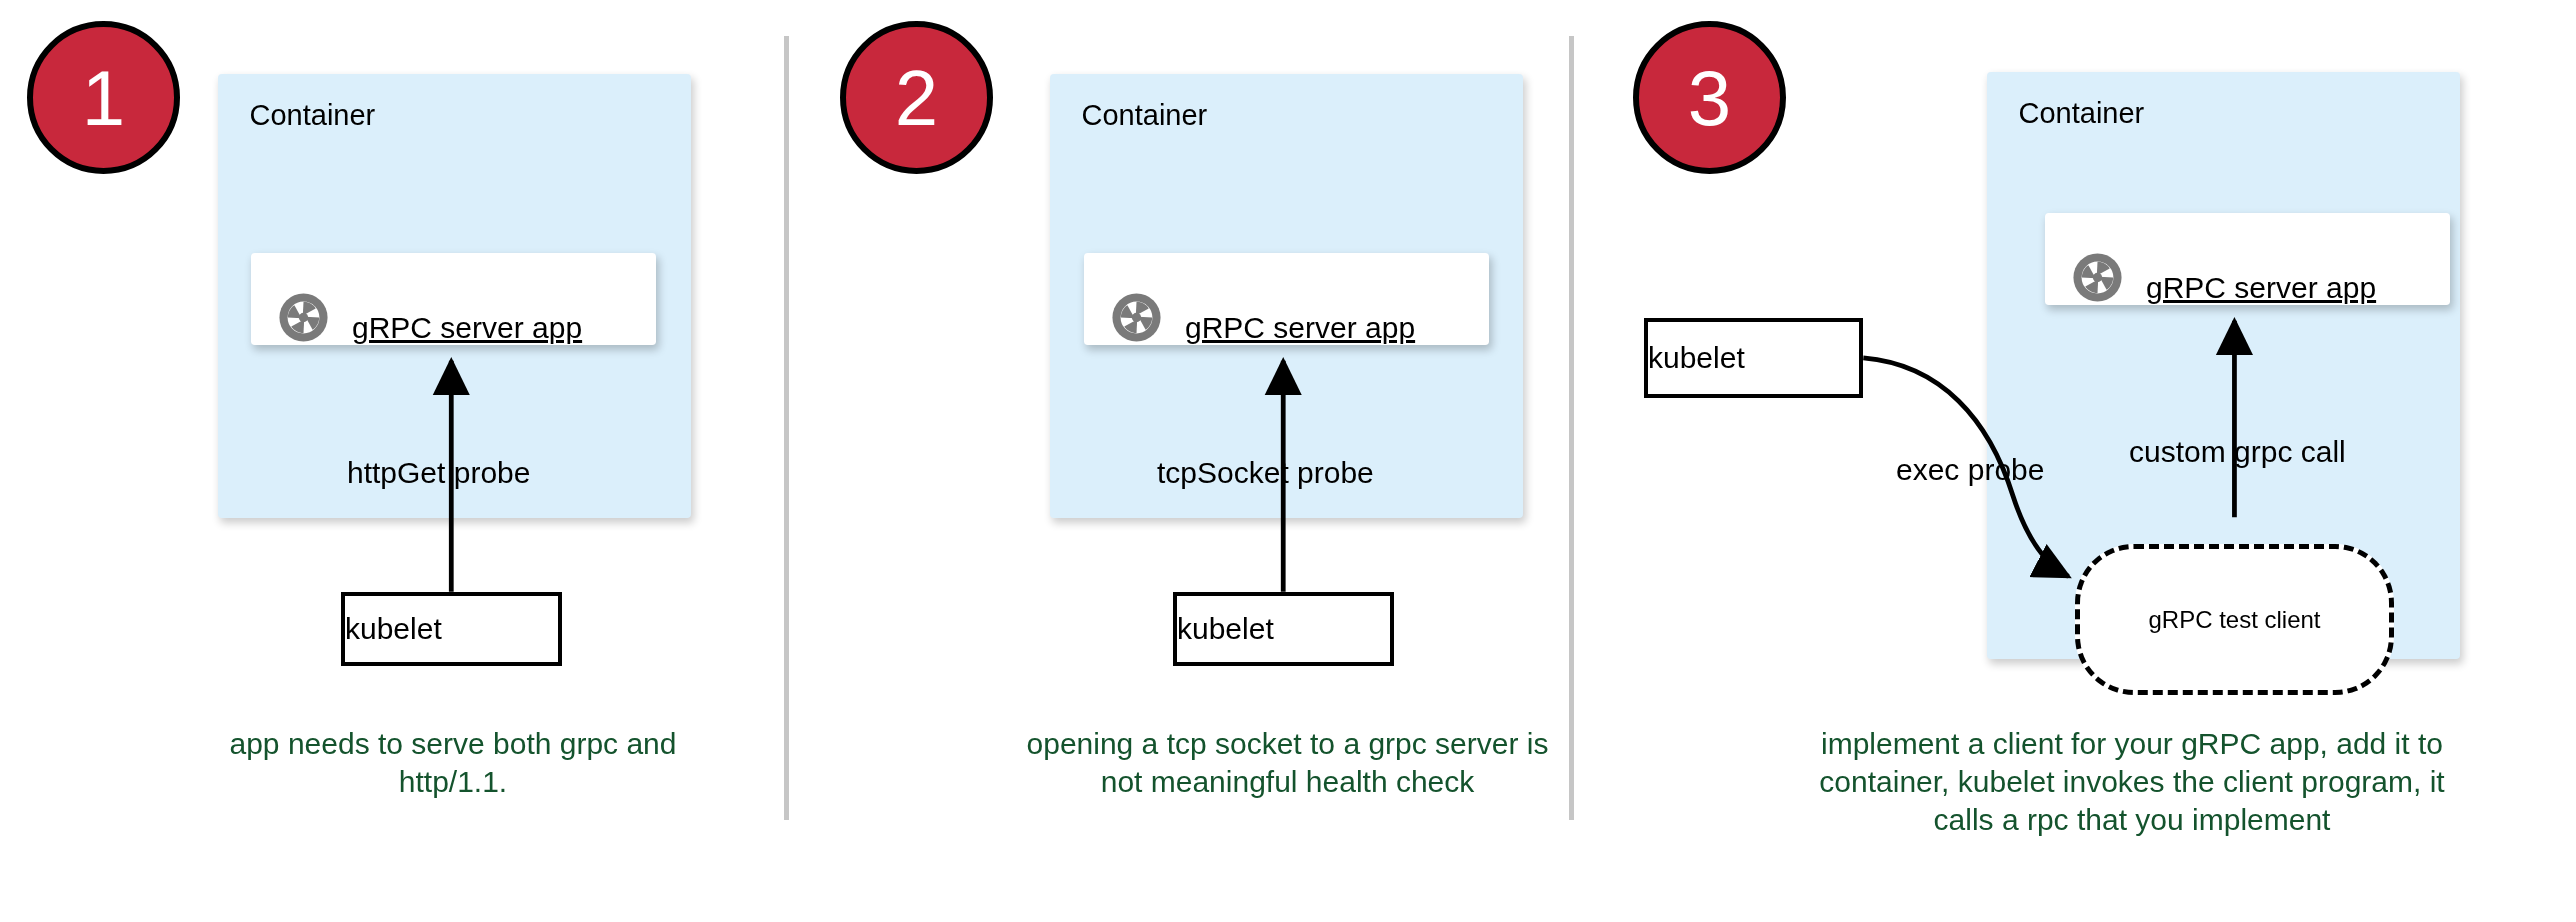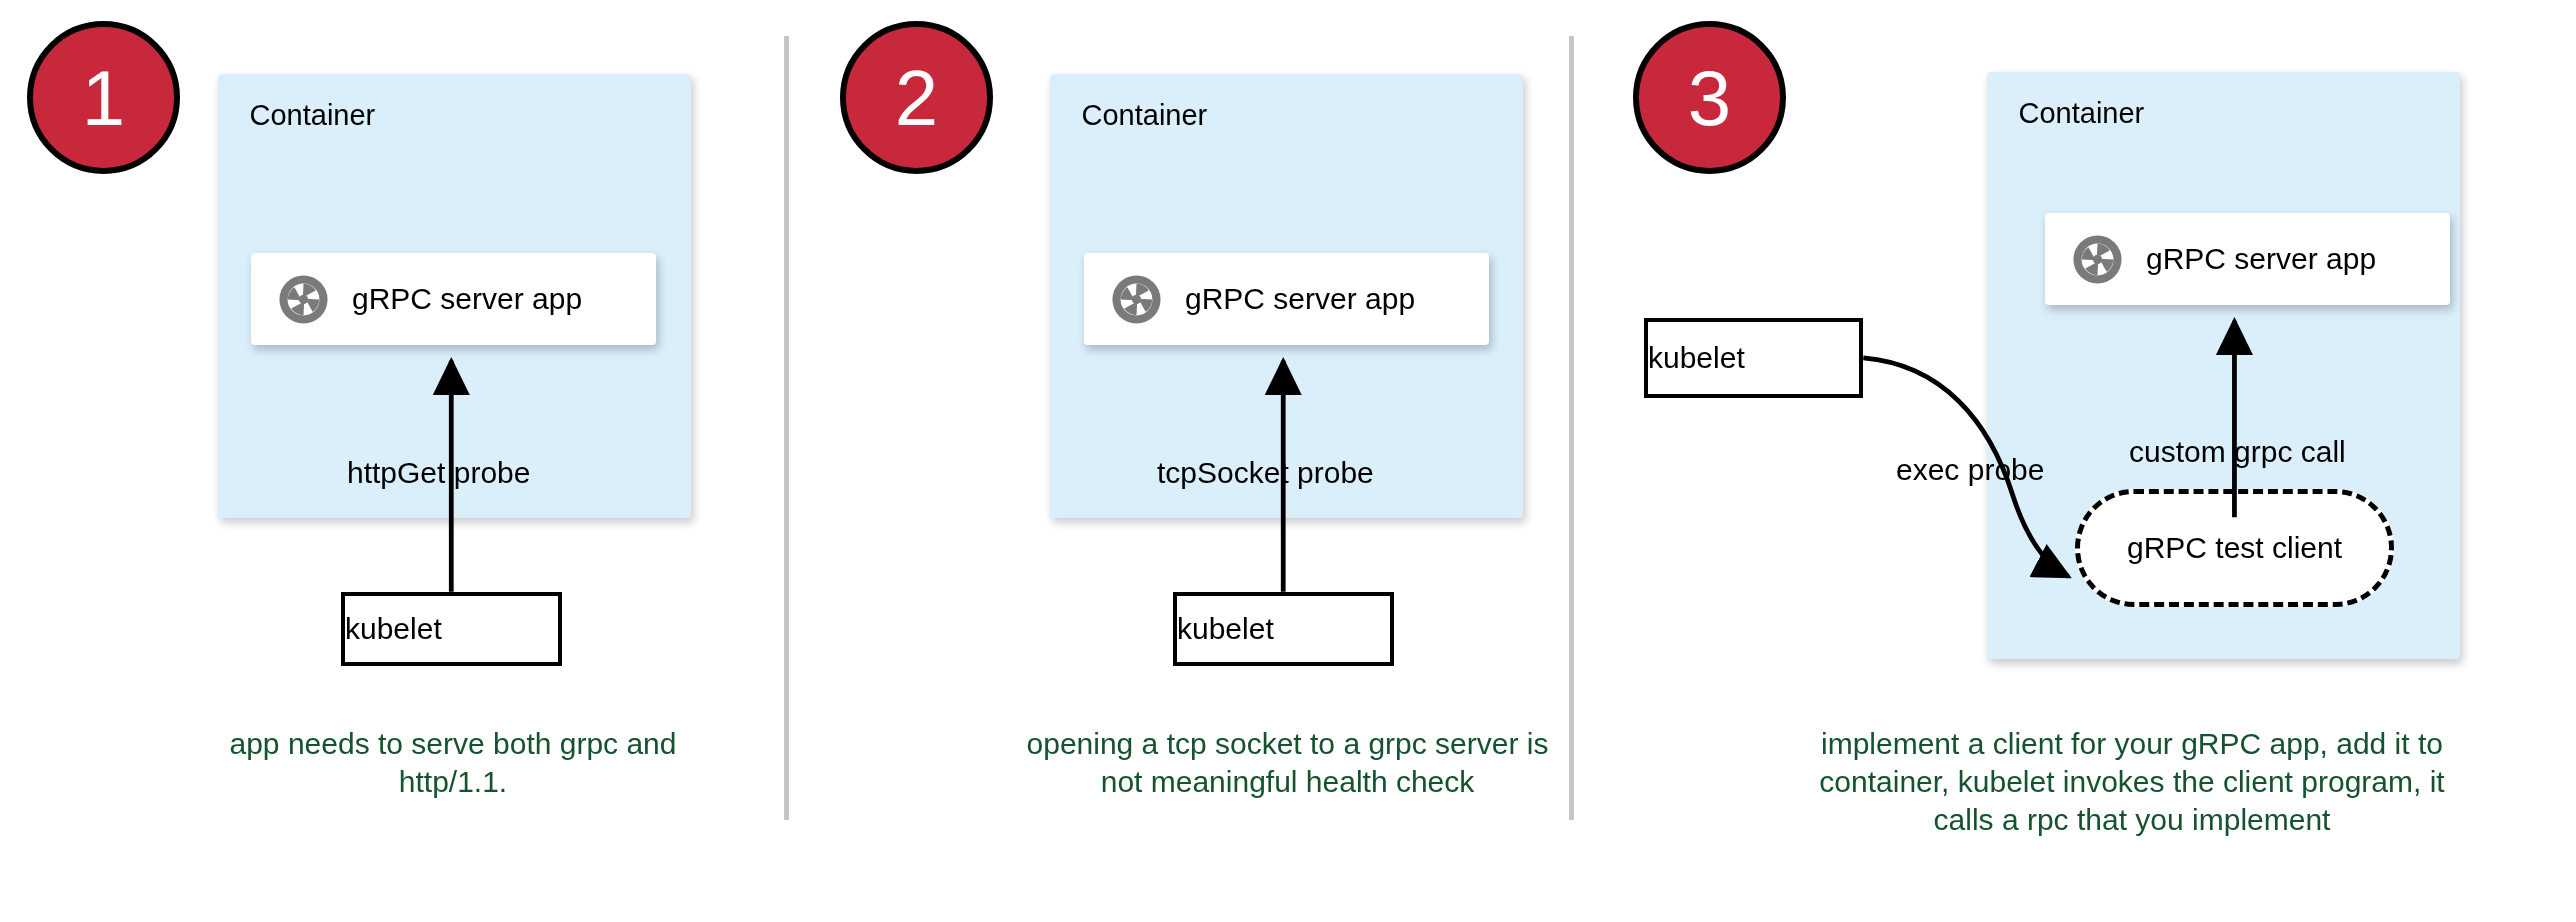--- a/index.html
+++ b/index.html
@@ -76,23 +76,24 @@
     white-space: nowrap;
   }
 
   
   .app-card {
     position: absolute;
     background: #ffffff;
     border-radius: 3.8px;
     box-shadow: 2.9px 4.8px 8.6px rgba(0,0,0,0.22);
     display: flex;
-    align-items: center;
+    align-items: flex-end;
     box-sizing: border-box;
     padding-left: 25px;
+    text-decoration: underline;
   }
   #app-card-1 { left: 251px;  top: 253px; width: 405px; height: 92px; }
   #app-card-2 { left: 1084px; top: 253px; width: 405px; height: 92px; }
   #app-card-3 { left: 2045px; top: 213px; width: 405px; height: 92px; }
 
   .grpc-icon {
     width: 55px;
     height: 55px;
     flex: 0 0 auto;
     display: block;
@@ -116,31 +117,31 @@
     color: #000000;
   }
   #kubelet-1 { left: 341px;  top: 592px; width: 221px; height: 74px; }
   #kubelet-2 { left: 1173px; top: 592px; width: 221px; height: 74px; }
   #kubelet-3 { left: 1644px; top: 318px; width: 219px; height: 80px; }
 
   
   #test-client-3 {
     position: absolute;
     left: 2075px;
-    top: 489px;
+    top: 544px;
     width: 319px;
-    height: 118px;
+    height: 151px;
     background: #ffffff;
     border: 5.7px dashed #000000;
     border-radius: 59px;
     box-sizing: border-box;
     display: flex;
     align-items: center;
     justify-content: center;
-    font-size: 30px;
+    font-size: 24px;
     color: #000000;
     white-space: nowrap;
   }
 
   
   .edge-label {
     position: absolute;
     font-size: 30px;
     color: #000000;
     white-space: nowrap;

